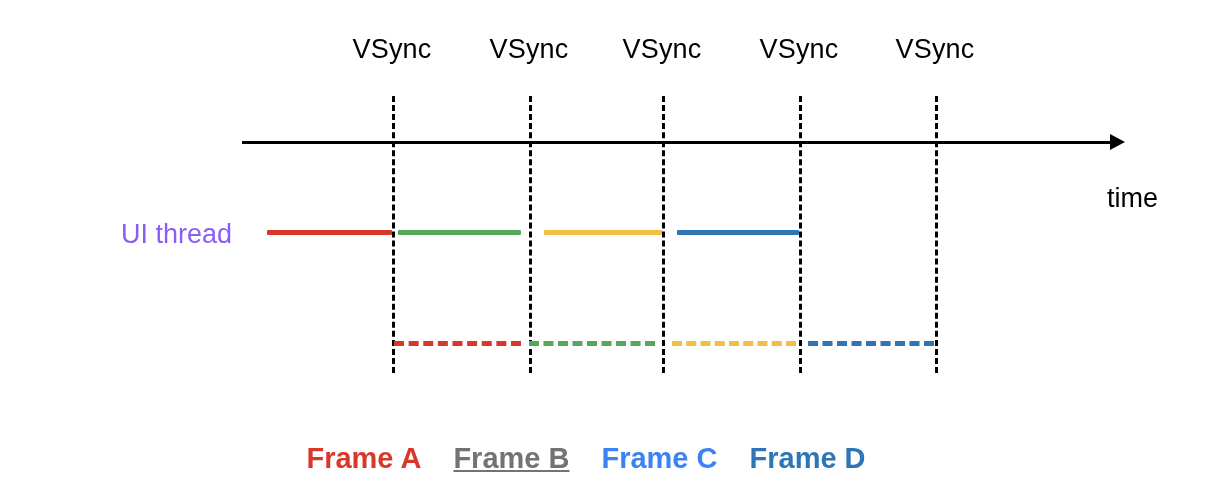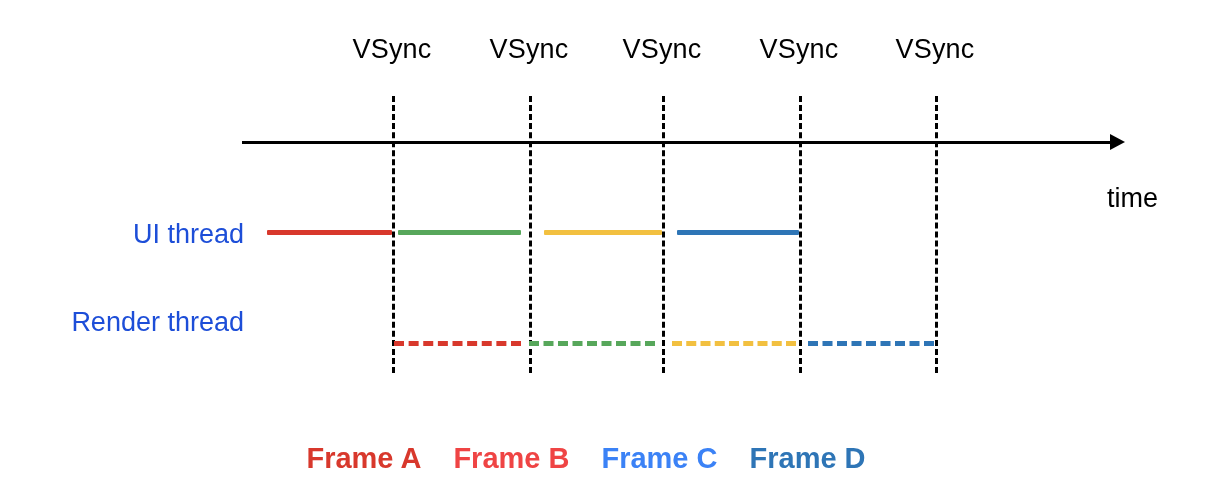--- a/index.html
+++ b/index.html
@@ -72,23 +72,22 @@
     margin-left: 24px;
   }
 
   
   .row-label {
     position: absolute;
     right: 0;
     text-align: right;
     font-size: 27px;
     line-height: 34px;
-    color: #1d4ed8;
+    color: #8b5cf6;
     white-space: nowrap;
-    margin-left: 12px;
   }
   #ui-thread-label  { left: 0; width: 232px; top: 217px; }
   #render-thread-label { left: 0; width: 232px; top: 305px; }
 
   
   .bar {
     position: absolute;
     height: 5px;
     border-radius: 1px;
   }
@@ -136,35 +135,34 @@
       <div class="vsync-rule" style="left: 662px; top: 96px; height: 277px; border-left-color: rgb(0, 0, 0);"></div>
       <div class="vsync-rule" style="left: 799px; top: 96px; height: 277px; border-left-color: rgb(0, 0, 0);"></div>
       <div class="vsync-rule" style="left: 935px; top: 96px; height: 277px; border-left-color: rgb(0, 0, 0);"></div>
     </div>
 
   <div class="axis-line"></div>
   <div class="axis-arrow"></div>
   <div class="time-label">time</div>
 
   <div class="row-label" id="ui-thread-label">UI thread</div>
-  <div class="row-label" id="render-thread-label">Render thread</div>
 
   <div id="ui-thread-bars">
       <div class="bar" style="left: 267px; width: 125px; top: 230px; background: rgb(216, 56, 44);"></div>
       <div class="bar" style="left: 398px; width: 123px; top: 230px; background: rgb(87, 167, 91);"></div>
       <div class="bar" style="left: 544px; width: 118px; top: 230px; background: rgb(242, 192, 64);"></div>
       <div class="bar" style="left: 677px; width: 122px; top: 230px; background: rgb(46, 117, 182);"></div>
     </div>
   <div id="render-thread-bars">
       <div class="bar-dashed" style="left: 394px; width: 127px; top: 341px; border-top-color: rgb(216, 56, 44);"></div>
       <div class="bar-dashed" style="left: 529px; width: 126px; top: 341px; border-top-color: rgb(87, 167, 91);"></div>
       <div class="bar-dashed" style="left: 672px; width: 124px; top: 341px; border-top-color: rgb(242, 192, 64);"></div>
       <div class="bar-dashed" style="left: 808px; width: 126px; top: 341px; border-top-color: rgb(46, 117, 182);"></div>
     </div>
 
   <div id="legend">
       <div class="legend-item" style="color: rgb(216, 56, 44);">Frame A</div>
-      <div class="legend-item" style="color: #ef4444;">Frame B</div>
+      <div class="legend-item" style="color: #737373; text-decoration: underline;">Frame B</div>
       <div class="legend-item" style="color: #3b82f6;">Frame C</div>
       <div class="legend-item" style="color: rgb(46, 117, 182);">Frame D</div>
     </div>
 
 </div>
 
 </body></html>

